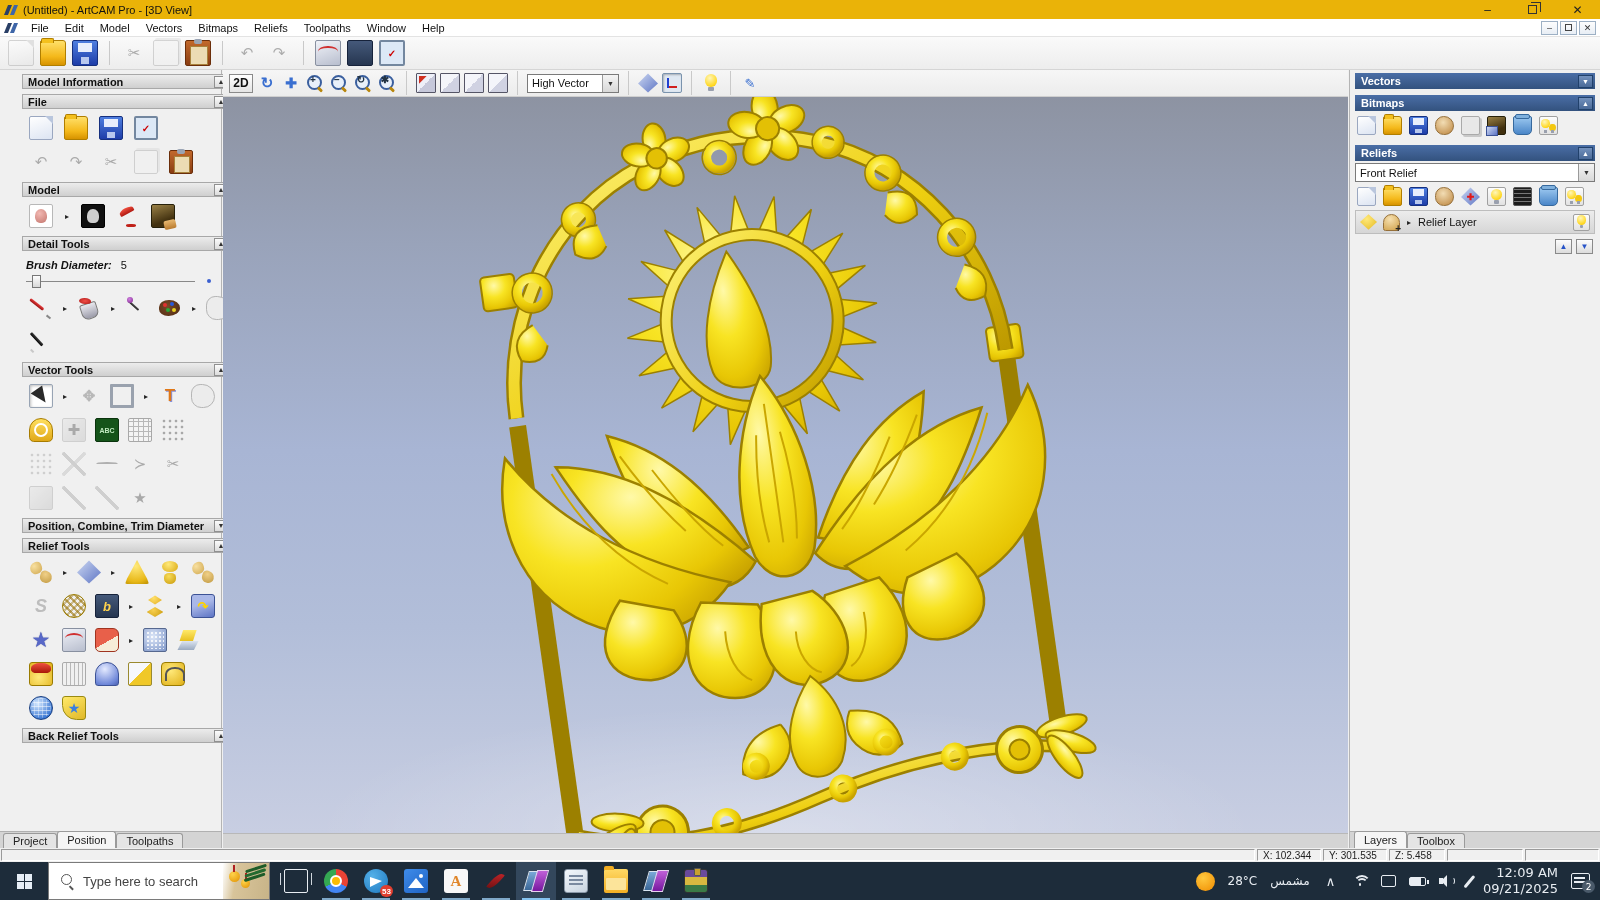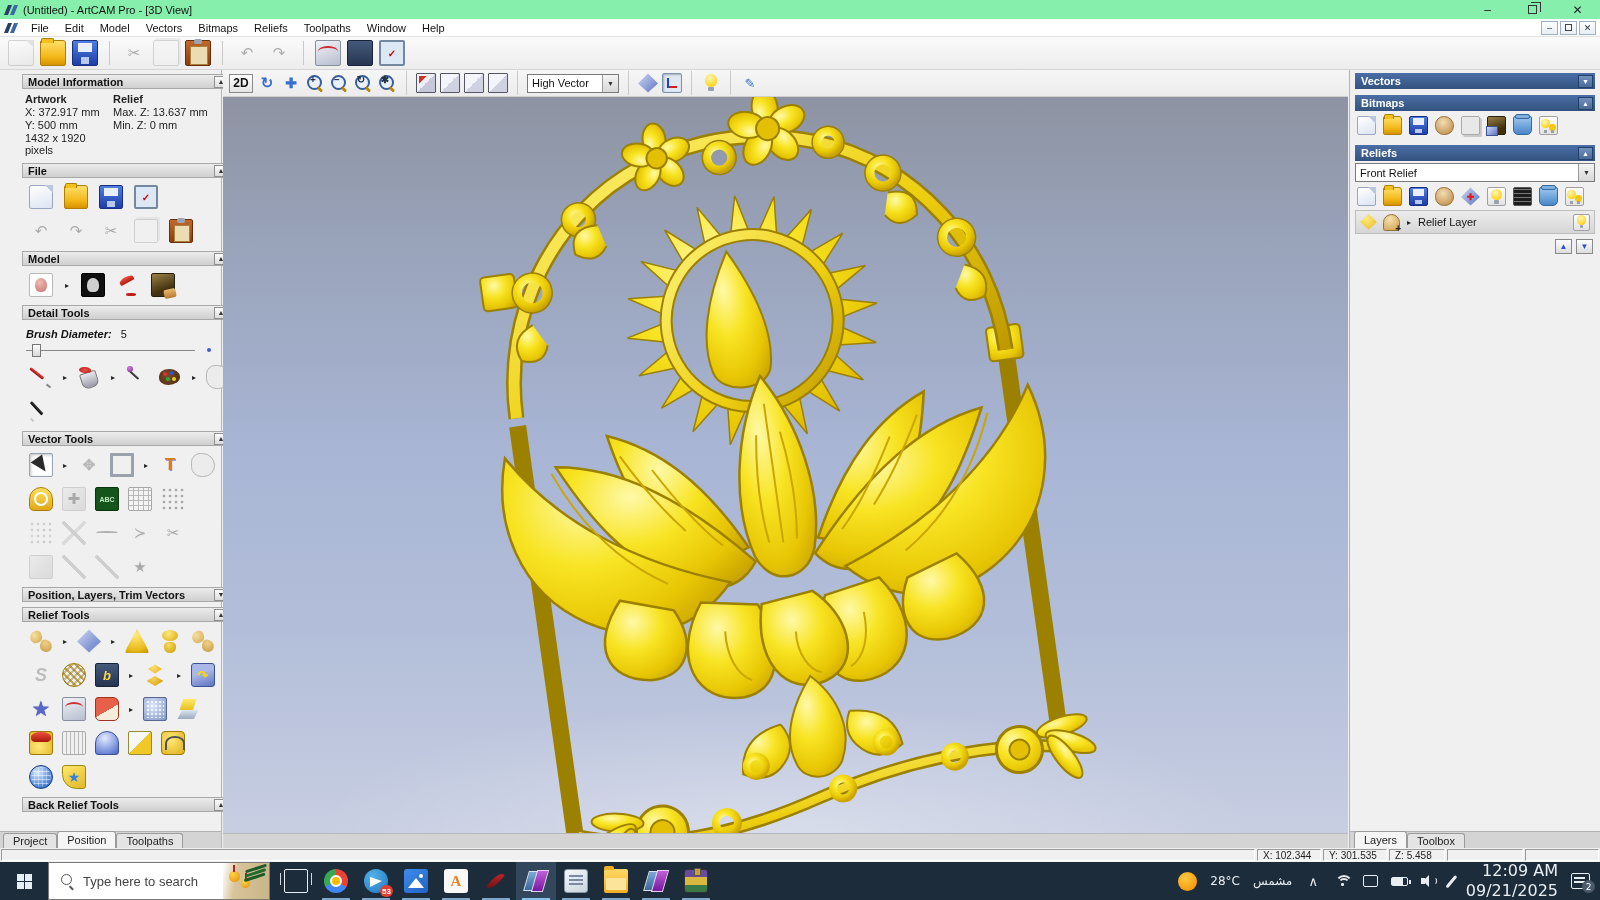--- a/index.html
+++ b/index.html
@@ -1,18 +1,18 @@
 <!DOCTYPE html>
 <html><head>
 <meta charset="utf-8">
 <style>
   *{box-sizing:border-box;margin:0;padding:0}
   html,body{width:1600px;height:900px;overflow:hidden;font-family:"Liberation Sans",sans-serif;background:#f0f0f0}
   
-  #titlebar{position:absolute;left:0;top:0;width:1600px;height:19px;background:#86efac;display:flex;align-items:center;font-size:11px;color:#111}
+  #titlebar{position:absolute;left:0;top:0;width:1600px;height:19px;background:#eab308;display:flex;align-items:center;font-size:11px;color:#111}
   .applogo{width:14px;height:12px;margin:0 4px 0 5px;position:relative;flex:none}
   .applogo::before{content:"";position:absolute;left:1px;top:1px;width:4px;height:10px;background:#2a3f66;transform:skewX(-22deg)}
   .applogo::after{content:"";position:absolute;left:7px;top:1px;width:4px;height:10px;background:#3e66a8;transform:skewX(-22deg)}
   #win-controls{margin-left:auto;display:flex;height:100%}
   .wbtn{width:45px;height:100%;display:flex;align-items:center;justify-content:center;color:#222;font-size:12px}
   .restore-g{width:9px;height:9px;border:1px solid #333;position:relative}
   .restore-g::before{content:"";position:absolute;left:2px;top:-4px;width:9px;height:9px;border:1px solid #333;border-bottom:none;border-left:none}
   
   #menubar{position:absolute;left:0;top:19px;width:1600px;height:18px;background:#fff;display:flex;align-items:center;font-size:11px;border-bottom:1px solid #e3e3e3}
   .menu-item{padding:2px 8px;color:#111;cursor:default}
@@ -246,21 +246,21 @@
   .wifi::after{content:"";position:absolute;left:4px;top:3px;width:8px;height:8px;border:2px solid #e8edf2;border-color:#e8edf2 transparent transparent transparent;border-radius:50%;box-shadow:0 0 0 transparent}
   .wifidot{position:absolute;left:7px;top:8px;width:2.5px;height:2.5px;background:#e8edf2;border-radius:50%}
   .devsync{width:15px;height:12px;border:1.5px solid #e8edf2;border-radius:2px}
   .battery{width:17px;height:9px;border:1.5px solid #e8edf2;border-radius:2px;position:relative;background:linear-gradient(90deg,#e8edf2 0 70%,transparent 70%)}
   .battery::after{content:"";position:absolute;right:-4px;top:2px;width:2px;height:4px;background:#e8edf2}
   .speaker{position:relative;width:16px;height:12px}
   .speaker::before{content:"";position:absolute;left:0;top:3px;width:4px;height:6px;background:#e8edf2}
   .speaker::after{content:"";position:absolute;left:2px;top:0;width:0;height:0;border-right:6px solid #e8edf2;border-top:6px solid transparent;border-bottom:6px solid transparent}
   .spk-arc{position:absolute;left:9px;top:2px;width:7px;height:8px;border:1.5px solid #e8edf2;border-color:transparent #e8edf2 transparent transparent;border-radius:50%}
   .pen{width:2.5px;height:15px;background:#e8edf2;transform:rotate(40deg);border-radius:2px}
-  .clock{display:flex;flex-direction:column;align-items:flex-end;line-height:1.25;font-size:16px}
+  .clock{display:flex;flex-direction:column;align-items:flex-end;line-height:1.25;font-size:13px}
   .notif{position:relative;width:19px;height:16px;border:1.5px solid #e8edf2;border-radius:2px}
   .notif::before{content:"";position:absolute;left:2px;top:3px;width:11px;height:1.5px;background:#e8edf2;box-shadow:0 4px 0 #e8edf2}
   .notifbadge{position:absolute;right:-6px;bottom:-5px;width:13px;height:13px;border-radius:50%;background:#4a5a6a;color:#fff;font-size:9px;display:flex;align-items:center;justify-content:center}
 </style>
 </head>
 <body>
 
 <div id="titlebar">
   <span class="applogo"></span>
   <span>(Untitled) - ArtCAM Pro - [3D View]</span>
@@ -309,30 +309,20 @@
     <span class="ti bookb"></span>
     <span class="ti monitor"></span>
   </div>
 
 <div id="leftpanel">
   <div class="lp-scroll">
     <div class="sec-head">
       <span>Model Information</span>
       <span class="sec-btn">▲</span>
     </div>
-    <div class="mi-grid">
-      <b>Artwork</b>
-      <b>Relief</b>
-      <span>X: 372.917 mm</span>
-      <span>Max. Z: 13.637 mm</span>
-      <span>Y: 500 mm</span>
-      <span>Min. Z: 0 mm</span>
-      <span>1432 x 1920 pixels</span>
-      <span></span>
-    </div>
 
     <div class="sec-head">
       <span>File</span>
       <span class="sec-btn">▲</span>
     </div>
     <div class="icon-row">
         <span class="ti page"></span>
         <span class="ti folder"></span>
         <span class="ti saveic"></span>
         <span class="ti monitor"></span>
@@ -413,21 +403,21 @@
         <span class="ti gray">✂</span>
       </div>
     <div class="icon-row tight">
         <span class="ti ggen gray"></span>
         <span class="ti ln1 gray"></span>
         <span class="ti ln1 gray"></span>
         <span class="ti gray">★</span>
       </div>
 
     <div class="sec-head">
-      <span>Position, Layers, Trim Vectors</span>
+      <span>Position, Combine, Trim Diameter</span>
       <span class="sec-btn">▼</span>
     </div>
 
     <div class="sec-head">
       <span>Relief Tools</span>
       <span class="sec-btn">▲</span>
     </div>
     <div class="icon-row tight">
         <span class="ti goldhands"></span>
         <span class="fly">▸</span>

